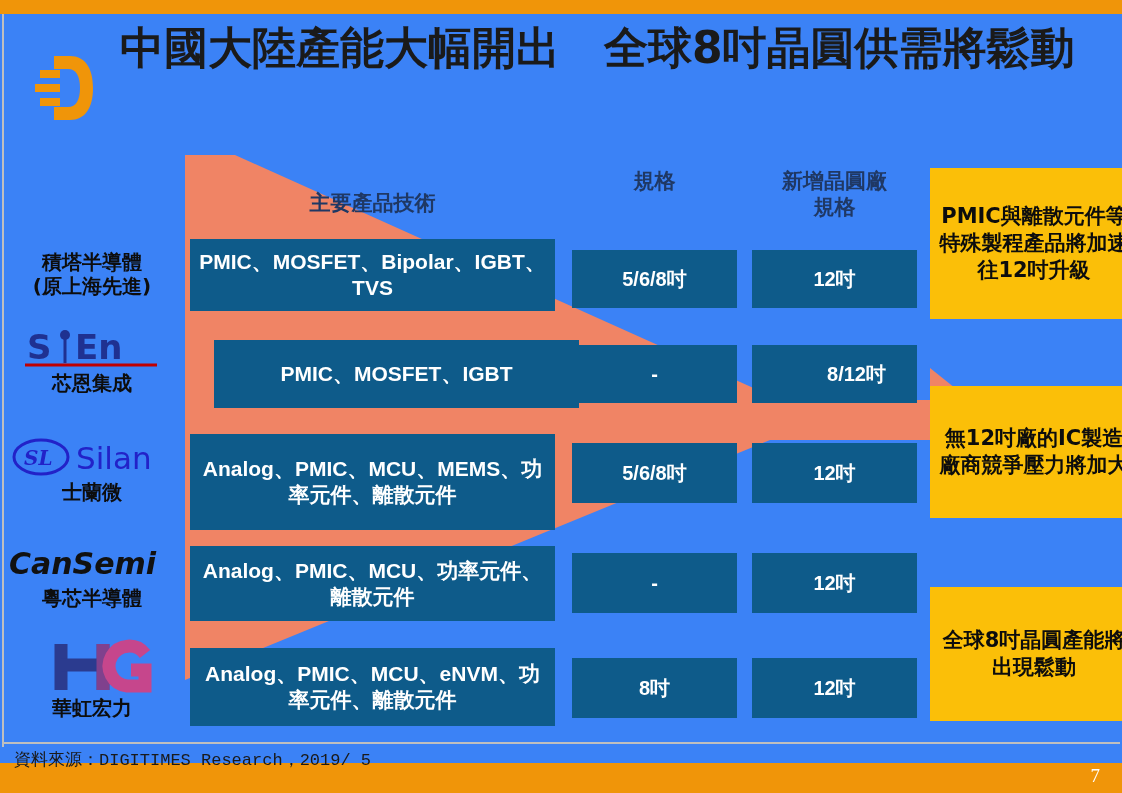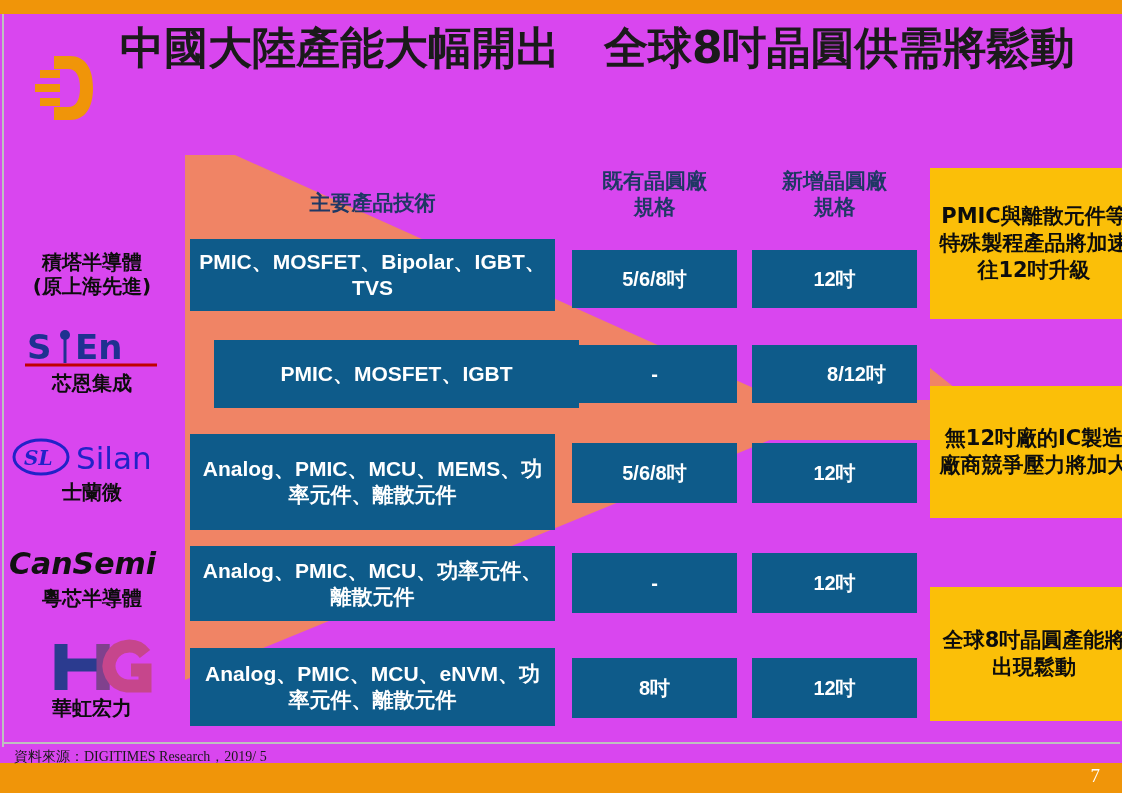--- a/index.html
+++ b/index.html
@@ -9,21 +9,21 @@
     height: 793px;
     background: #ffffff;
     font-family: "Liberation Sans", "DejaVu Sans", sans-serif;
     overflow: hidden;
   }
 
   #slide {
     position: relative;
     width: 1122px;
     height: 793px;
-    background: #d946ef;
+    background: #3b82f6;
     overflow: hidden;
   }
 
   
   .bar-top {
     position: absolute;
     left: 0; top: 0;
     width: 1122px; height: 14px;
     background: #F09509;
   }
@@ -147,23 +147,23 @@
     justify-content: center;
     padding: 4px 6px;
     z-index: 5;
     font-family: "DejaVu Sans", "Liberation Sans", sans-serif;
   }
 
   
   .source {
     position: absolute;
     left: 14px; top: 748px;
-    font-size: 14px;
+    font-size: 17px;
     color: #1A1A1A;
-    font-family: Liberation Serif, serif;
+    font-family: Liberation Mono, monospace;
     z-index: 6;
   }
 </style>
 </head>
 <body>
 
 <div id="slide">
 
   <div class="bar-top"></div>
   <div class="left-rule"></div>
@@ -182,21 +182,20 @@
   <div class="arrow-layer">
     <svg viewBox="0 0 1122 793" width="1122" height="793">
 
       <polygon fill="#F08465" points="185,155 235,155 780,400 930,400 930,368 995,420 930,472 930,440 770,440 185,680"></polygon>
     </svg>
   </div>
 
   <div class="colhead ch-tech">主要產品技術</div>
 
   <div class="colhead ch-exist">
-    <div>既有晶圓廠</div>
     <div>規格</div>
   </div>
 
   <div class="colhead ch-new">
     <div>新增晶圓廠</div>
     <div>規格</div>
   </div>
 
   <div class="side" style="left:2px; top:250px;">
     <div class="side-name">積塔半導體</div>

